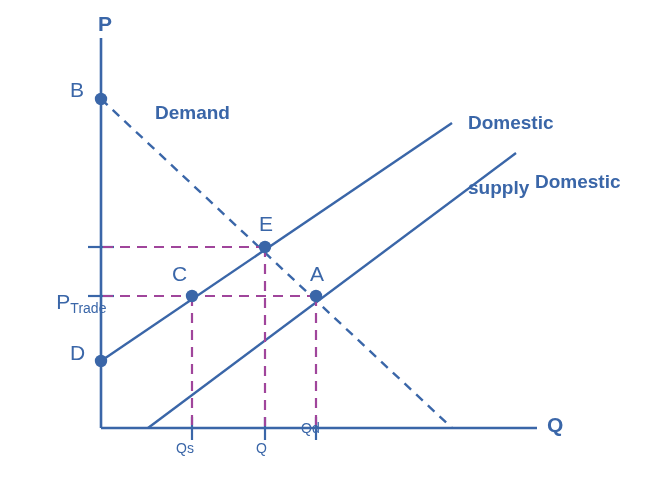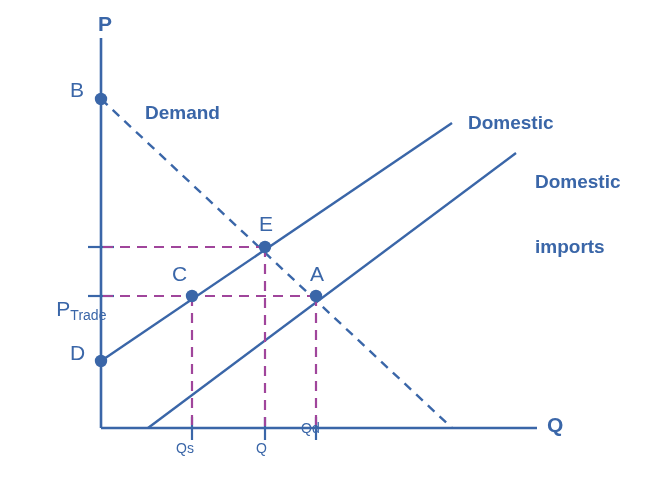--- a/index.html
+++ b/index.html
@@ -108,33 +108,33 @@
   <div class="lbl point-letter" style="left:70px; top:78px;">B</div>
 
   <div class="lbl point-letter" style="left:70px; top:341px;">D</div>
 
   <div class="lbl point-letter" style="left:259px; top:212px;">E</div>
 
   <div class="lbl point-letter" style="left:172px; top:262px;">C</div>
 
   <div class="lbl point-letter" style="left:310px; top:262px;">A</div>
 
-  <div class="lbl curve-label" style="left:145px; top:102px;">Demand</div>
+  <div class="lbl curve-label" style="left:155px; top:102px;">Demand</div>
 
   <div class="lbl curve-label" style="left:468px; top:68px;">
     <div>Domestic</div>
+    <div>supply</div>
   </div>
 
   <div class="lbl curve-label" style="left:535px; top:127px;">
     <div>Domestic</div>
-    <div>imports</div>
   </div>
 
 
-  <div class="lbl p-label" style="left:33px; top:273px;text-align:center;">
+  <div class="lbl p-label" style="left:33px; top:266px;text-align:center;">
     <span>P</span><span class="sub">Trade</span>
   </div>
 
   <div class="lbl q-tick-label" style="left:176px; top:440px;">Qs</div>
 
   <div class="lbl q-tick-label" style="left:256px; top:440px;">Q</div>
 
   <div class="lbl q-tick-label" style="left:301px; top:420px;text-align:right;">Qd</div>
 
 </div>

